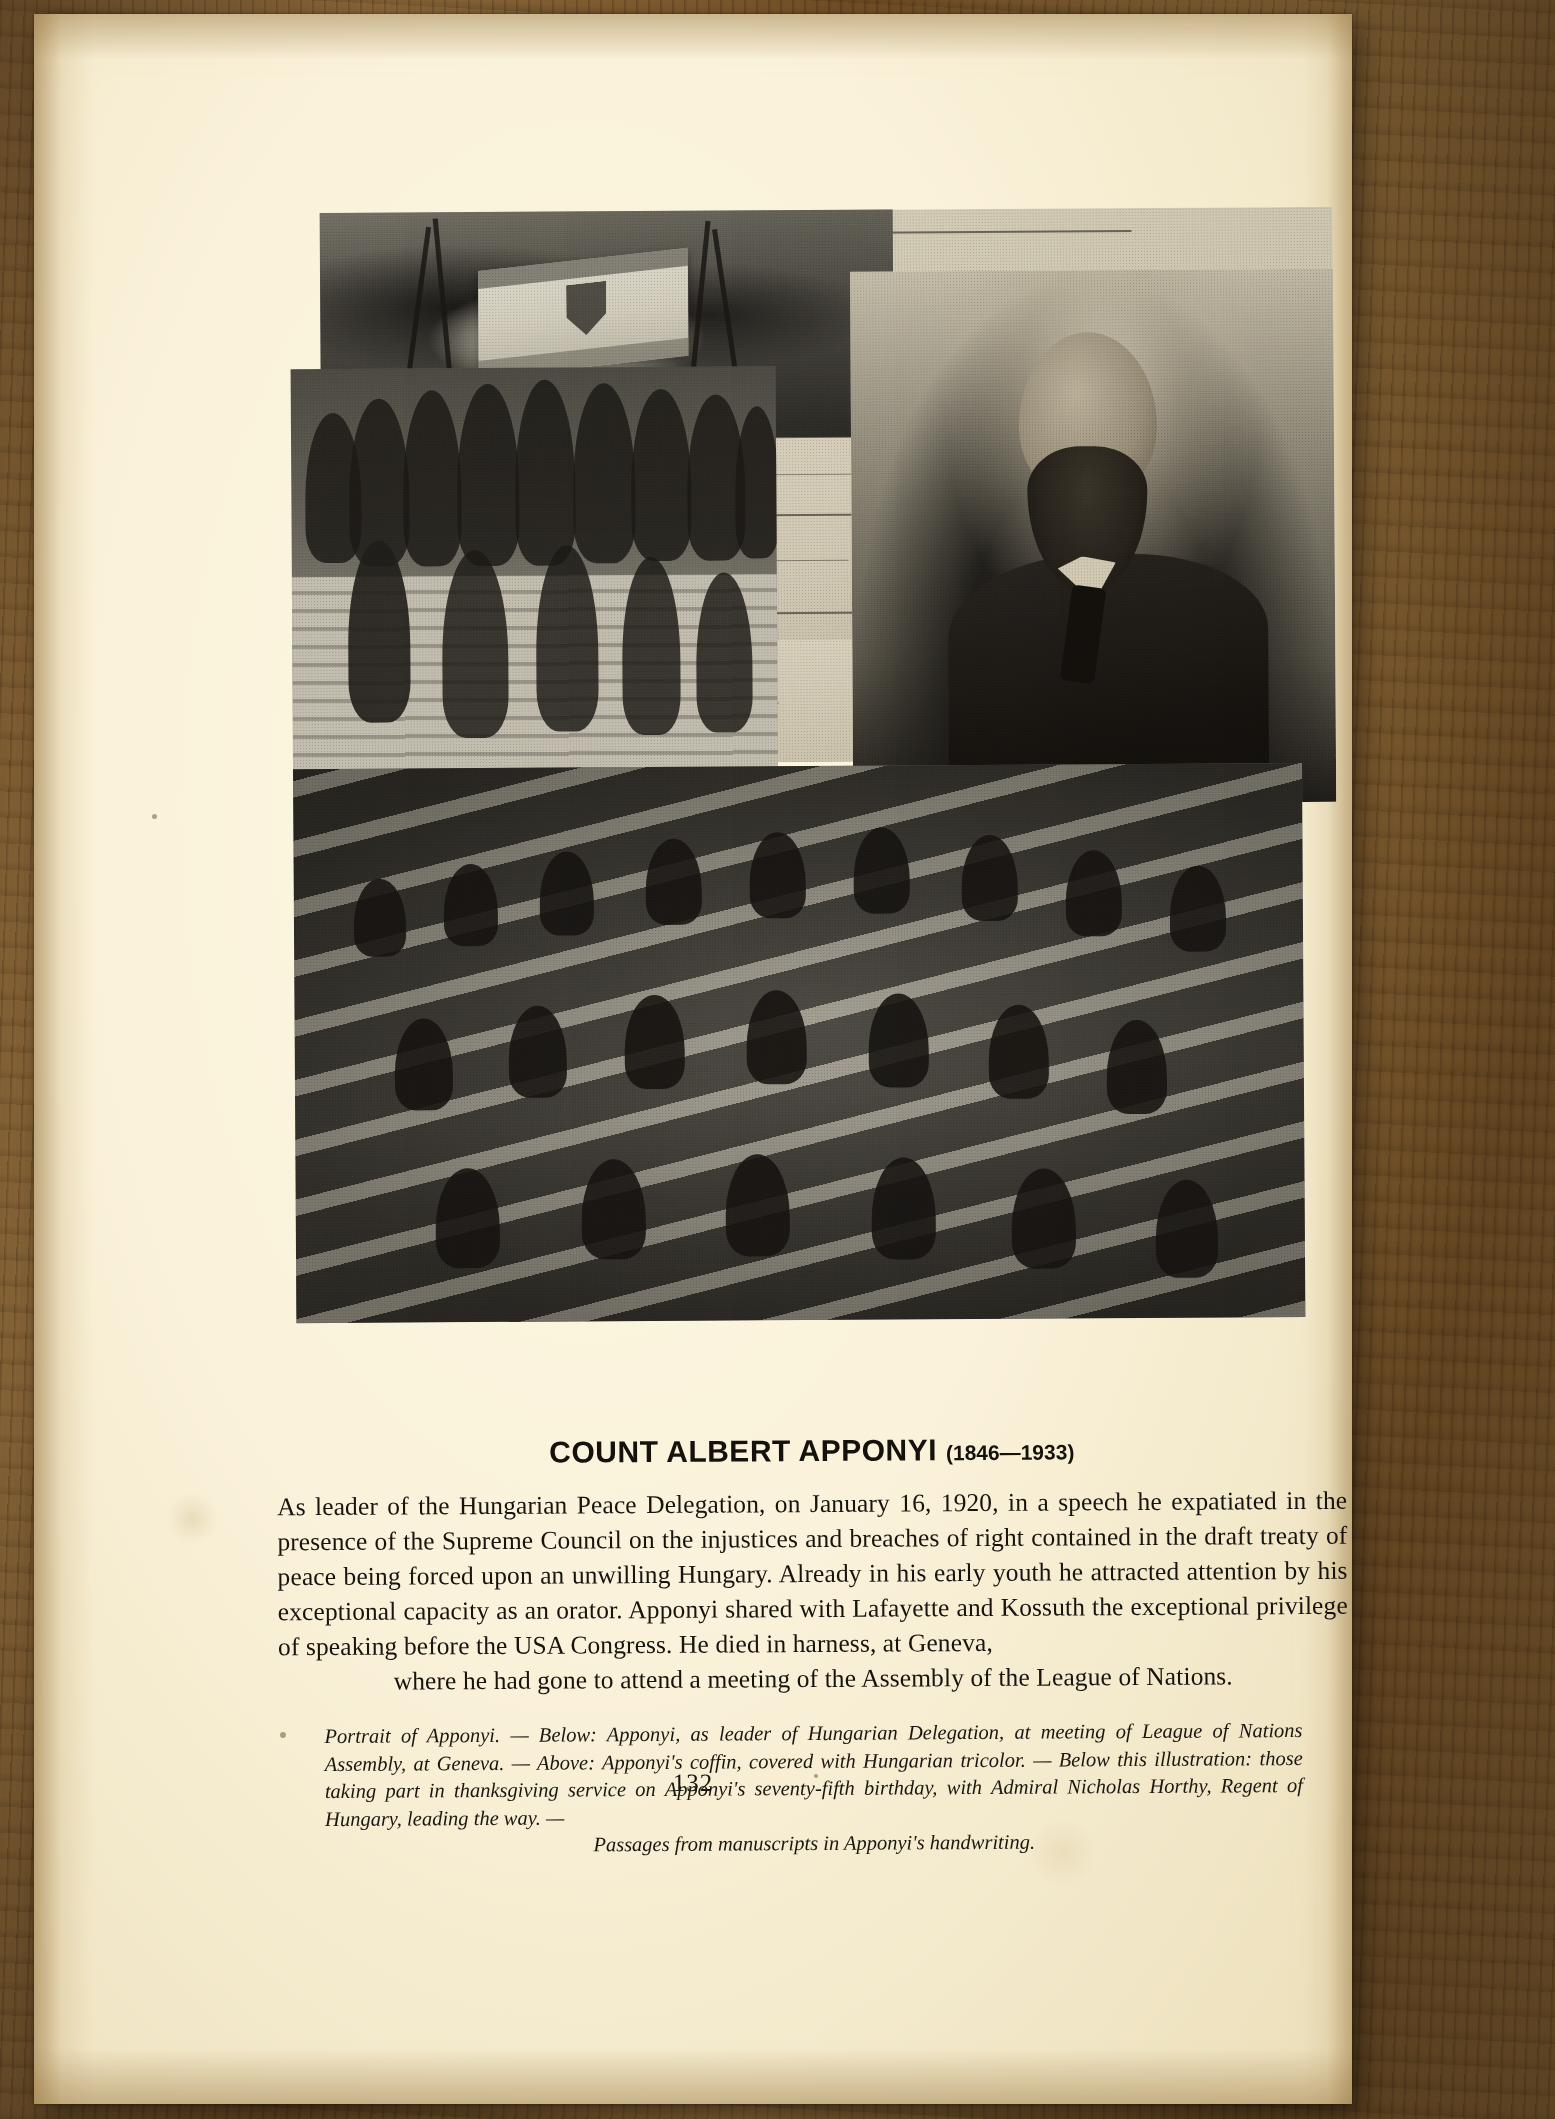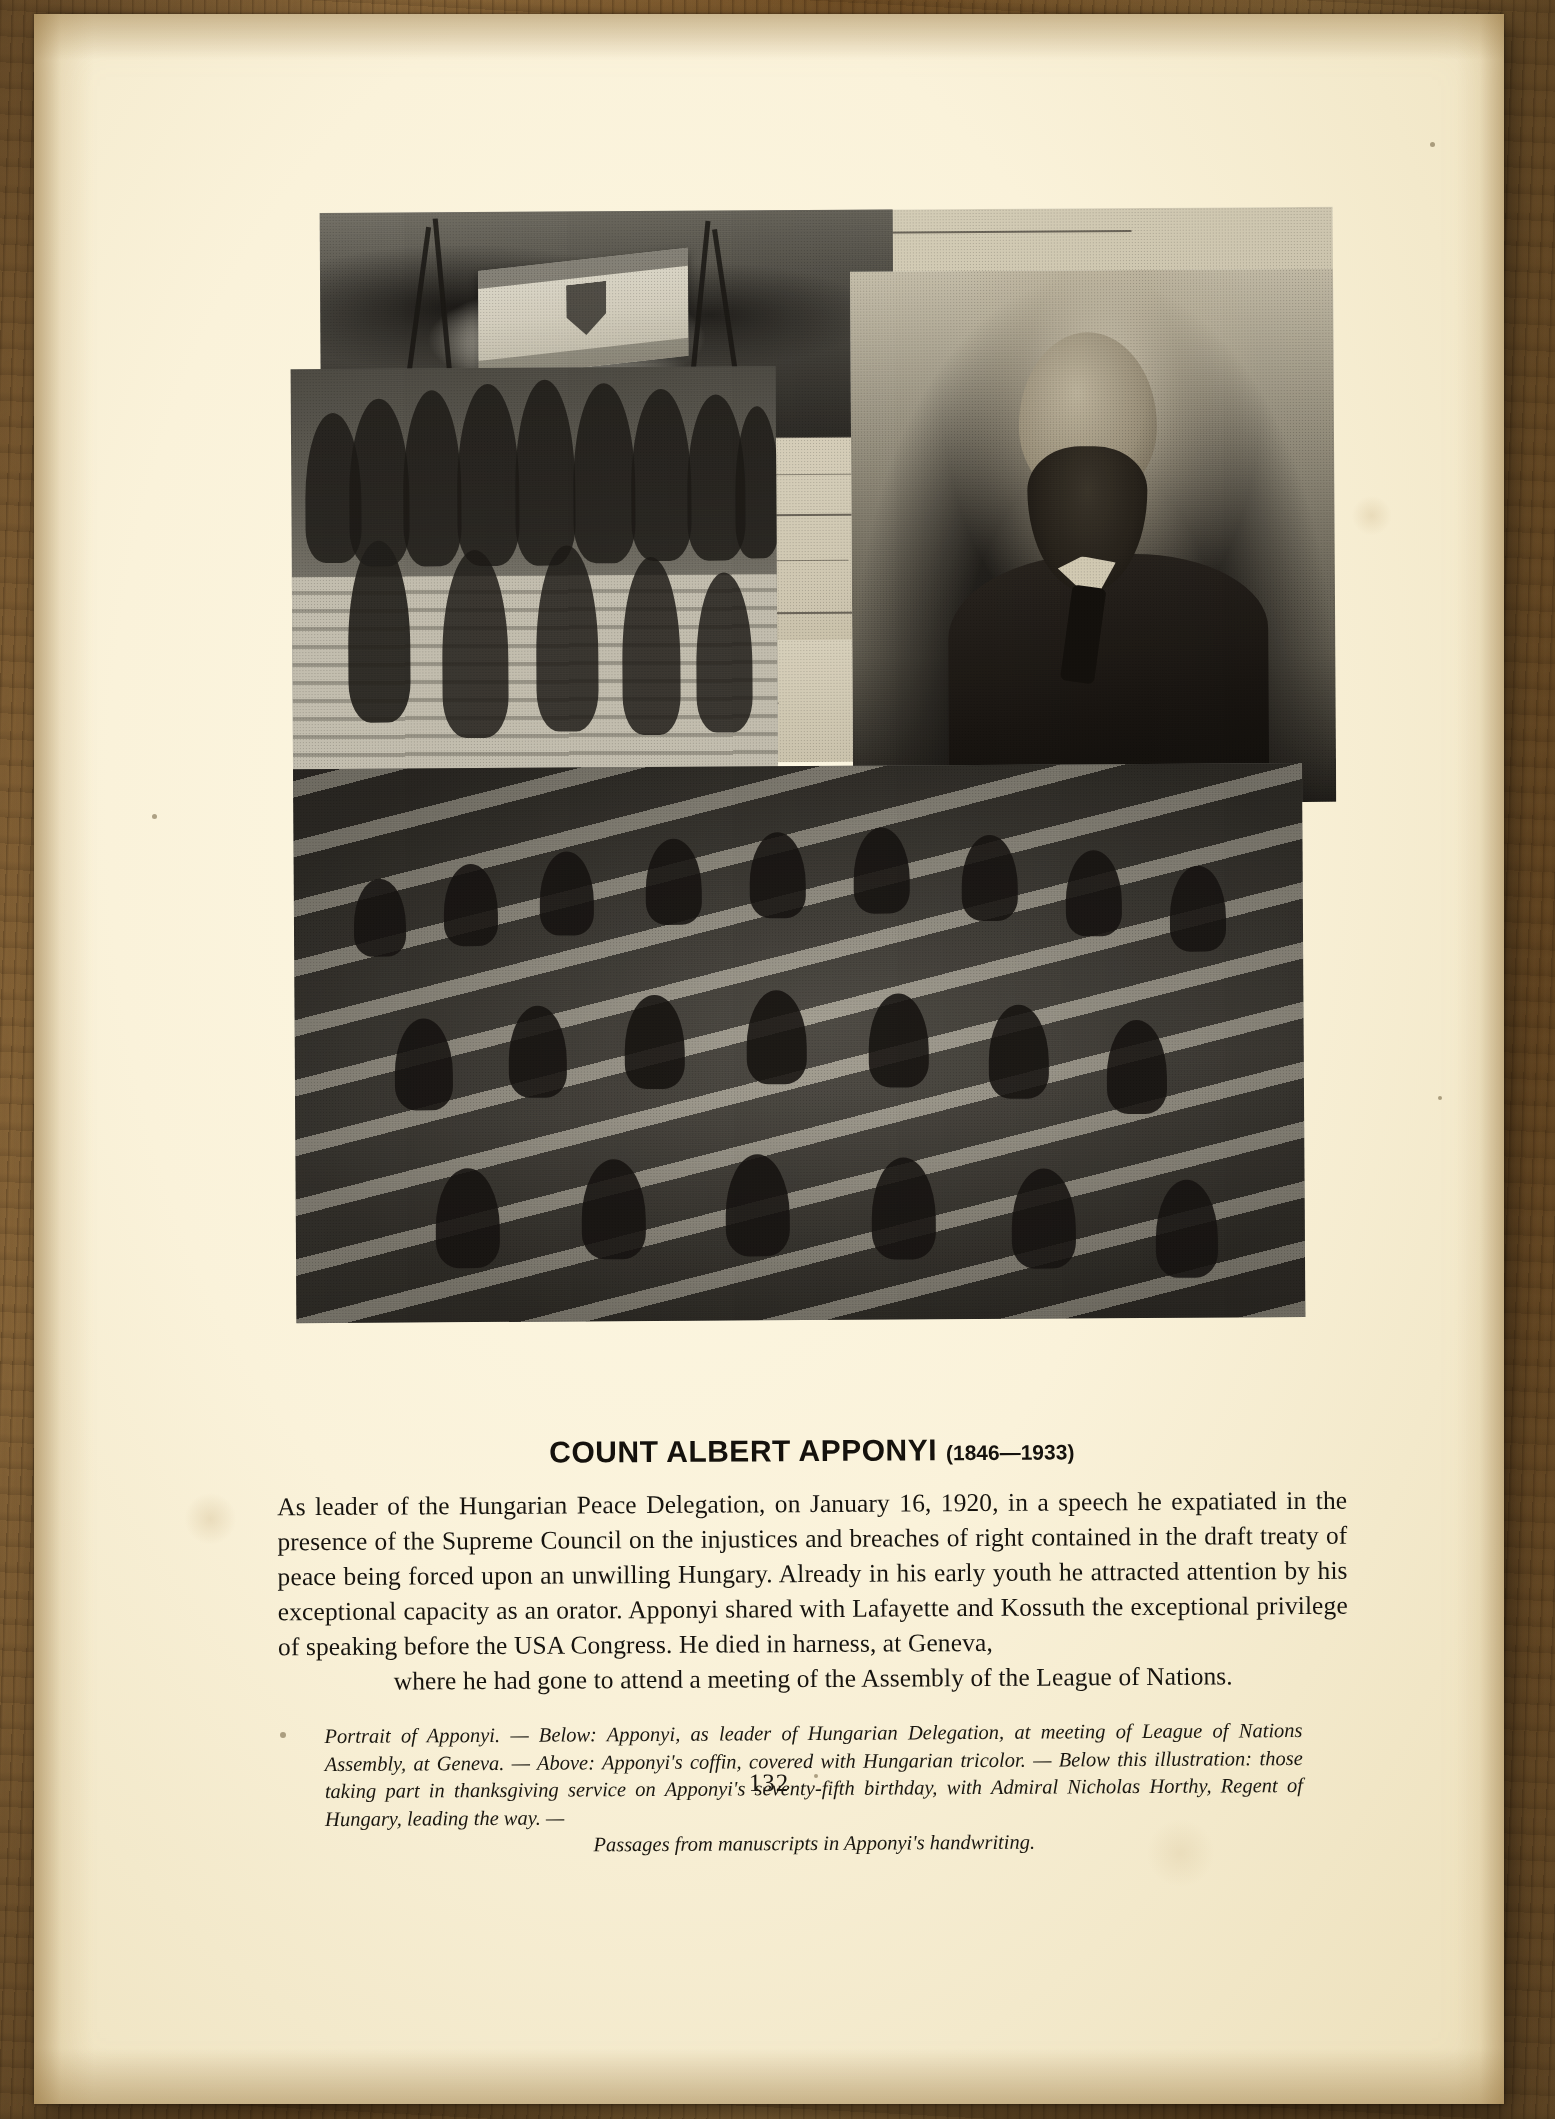--- a/index.html
+++ b/index.html
@@ -33,21 +33,21 @@
     position: absolute;
     inset: 0;
     background: radial-gradient(ellipse at 50% 45%, rgba(0,0,0,0.0) 40%, rgba(0,0,0,0.35) 100%);
   }
 
   
   .page {
     position: absolute;
     left: 34px;
     top: 14px;
-    width: 1470px;
+    width: 1318px;
     height: 2090px;
     background:
       radial-gradient(ellipse at 42% 38%, #fdf8e4 0%, #faf2da 45%, #f3e9cb 72%, #ecdfba 100%);
     box-shadow:
       0 0 3px rgba(0,0,0,0.45),
       8px 10px 26px rgba(0,0,0,0.45),
       inset 0 0 60px rgba(198,170,114,0.28);
     overflow: hidden;
   }
   .page-edge-left {

